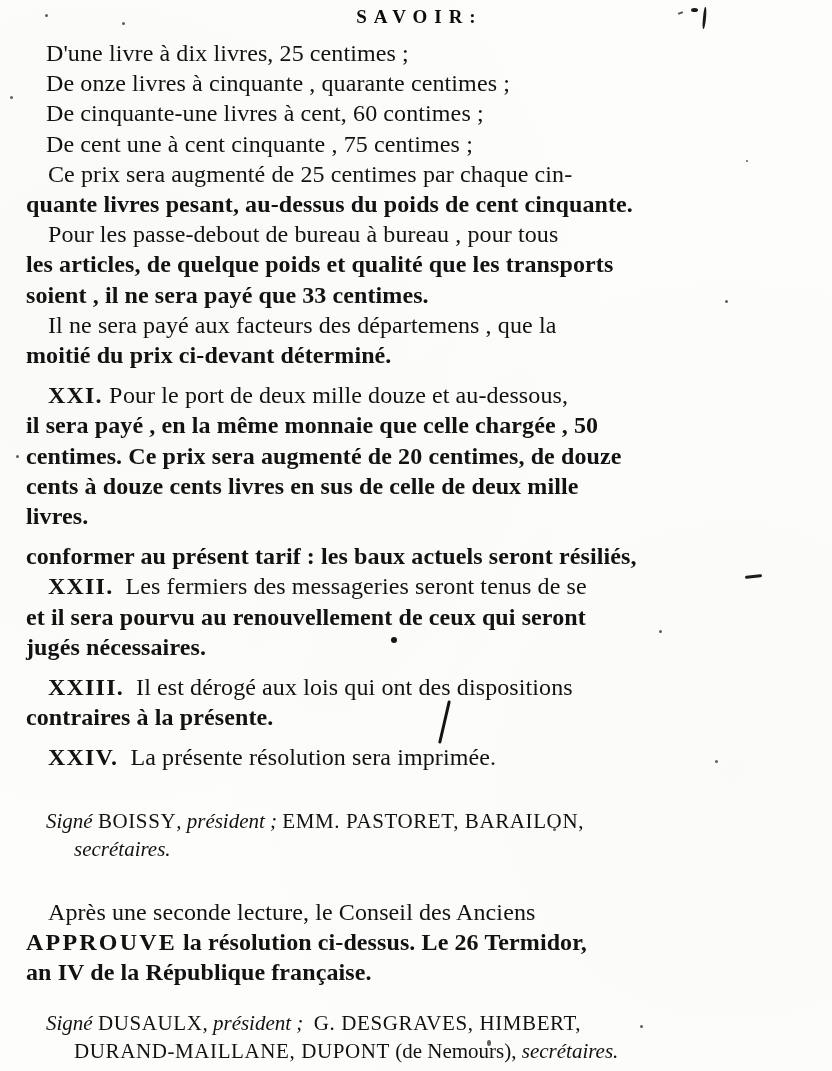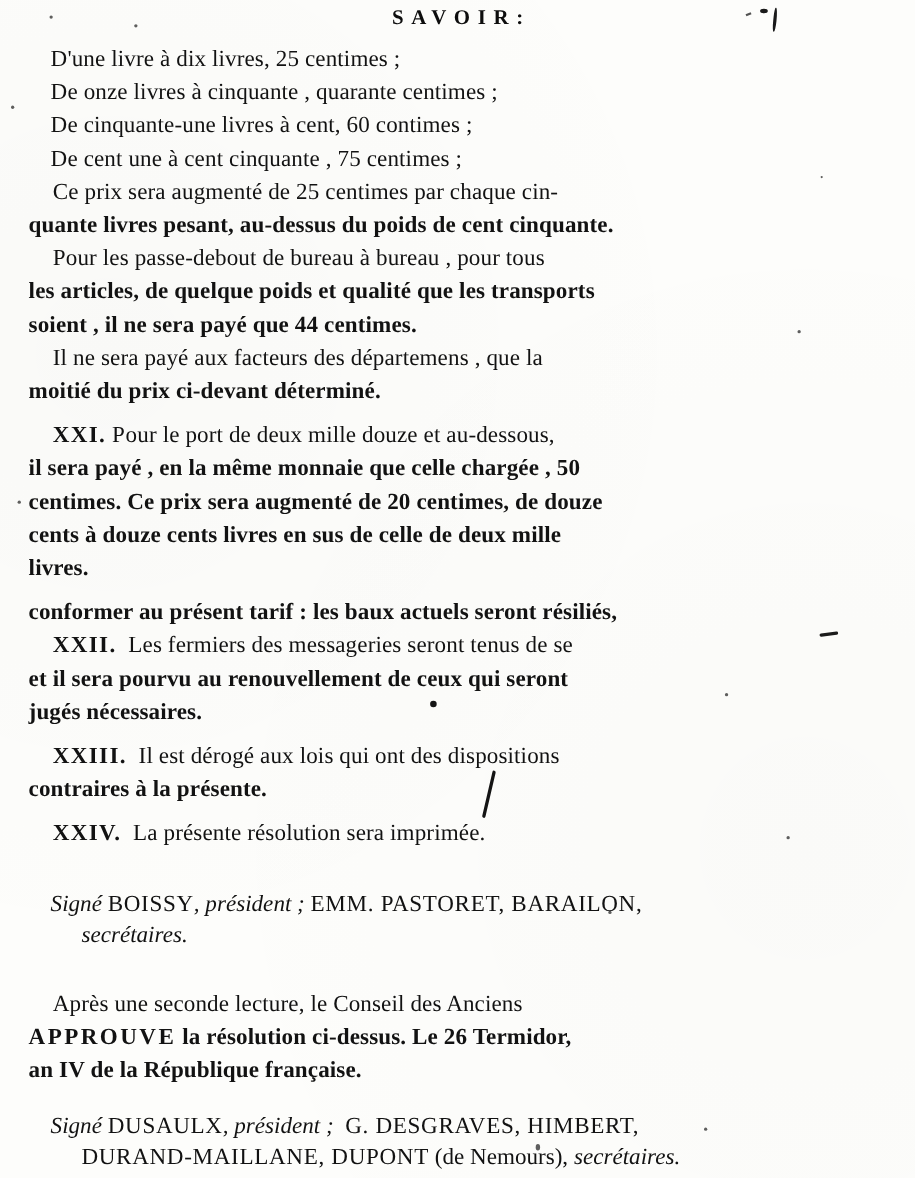--- a/index.html
+++ b/index.html
@@ -63,21 +63,21 @@
 
   
   .column {
     position: absolute;
     top: 38px;
     left: 26px;
     width: 690px;
   }
 
   .line {
-    font-size: 21px;
+    font-size: 24px;
     line-height: 30.2px;
     white-space: nowrap;
     letter-spacing: 0.1px;
     color: #121212;
   }
 
   
   .line.cont { padding-left: 0px; font-weight: bold; }
   
   .line.ind  { padding-left: 22px; }
@@ -169,21 +169,21 @@
     <div class="line item">D'une livre à dix livres, 25 centimes ;</div>
     <div class="line item">De onze livres à cinquante , quarante centimes ;</div>
     <div class="line item">De cinquante-une livres à cent, 60 contimes ;</div>
     <div class="line item">De cent une à cent cinquante , 75 centimes ;</div>
 
     <div class="line ind">Ce prix sera augmenté de 25 centimes par chaque cin-</div>
     <div class="line cont">quante livres pesant, au-dessus du poids de cent cinquante.</div>
 
     <div class="line ind">Pour les passe-debout de bureau à bureau , pour tous</div>
     <div class="line cont">les articles, de quelque poids et qualité que les transports</div>
-    <div class="line cont">soient , il ne sera payé que 44 centimes.</div>
+    <div class="line cont">soient , il ne sera payé que 33 centimes.</div>
 
     <div class="line ind">Il ne sera payé aux facteurs des départemens , que la</div>
     <div class="line cont">moitié du prix ci-devant déterminé.</div>
 
     <div class="gap-sm"></div>
 
     <div class="line ind">
       <span class="rom">XXI.</span><span>&nbsp;</span><span class="sc">P</span><span>our le port de deux mille douze et au-dessous,</span>
     </div>
     <div class="line cont">il sera payé , en la même monnaie que celle chargée , 50</div>

